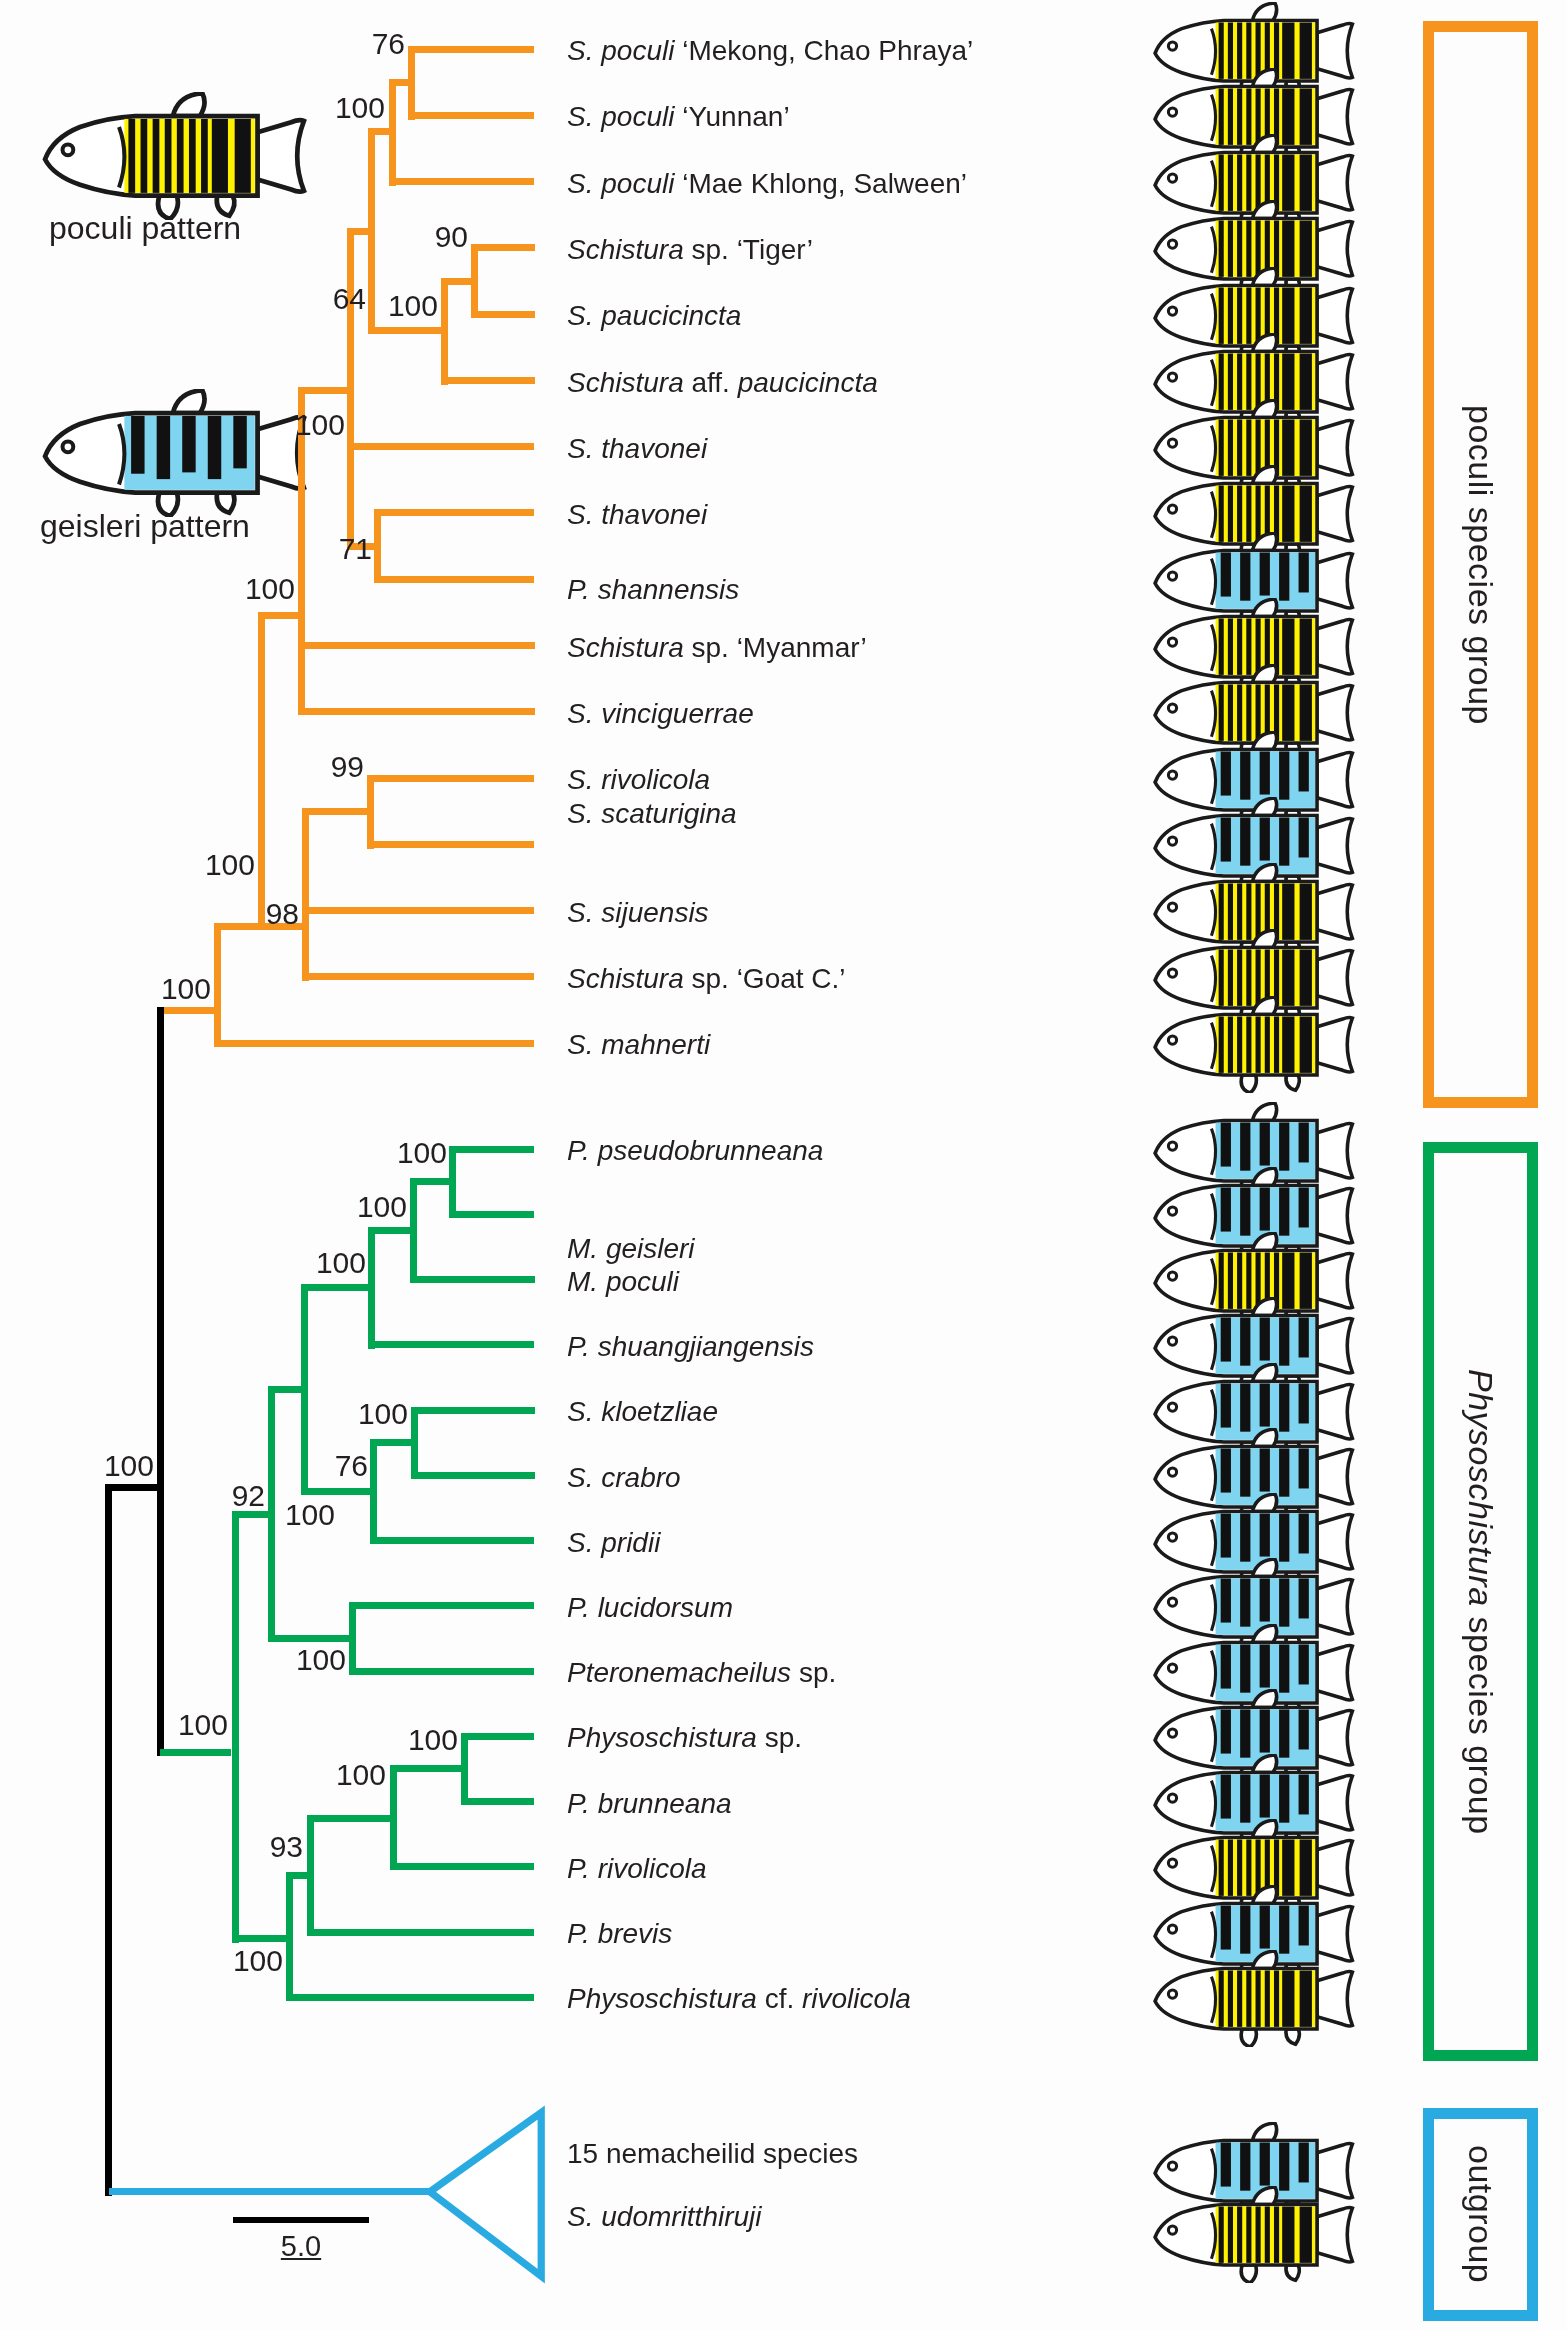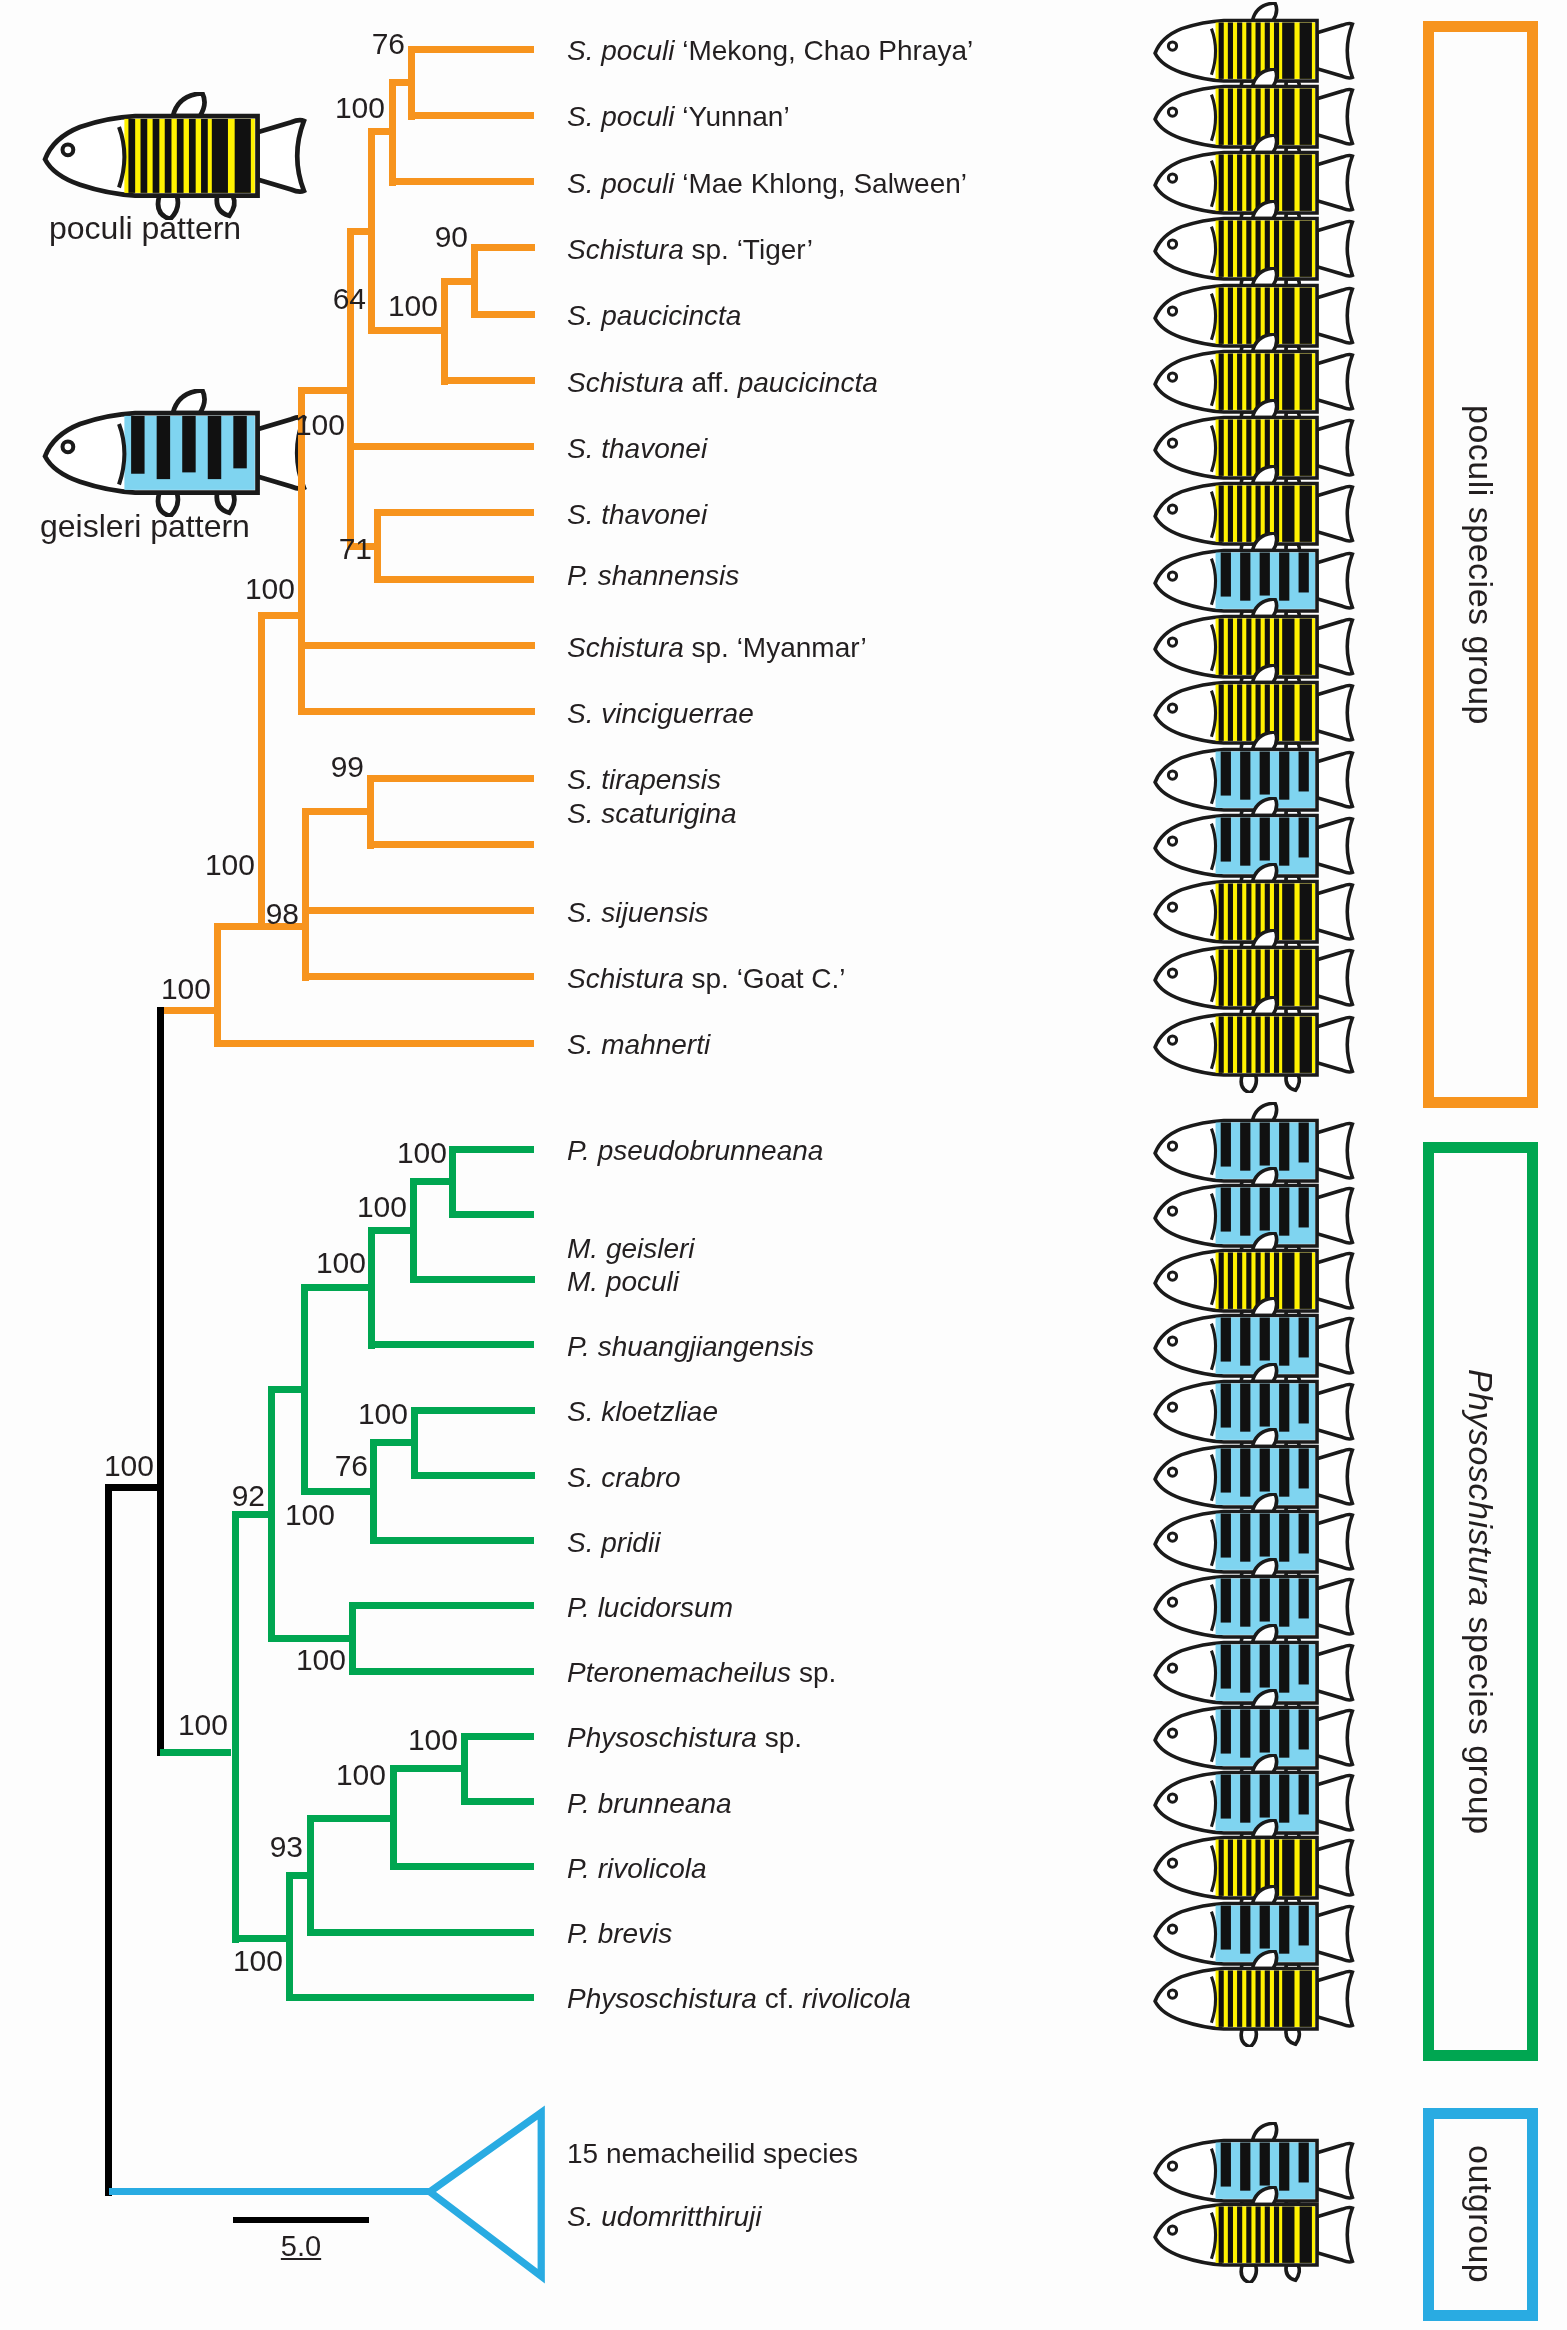--- a/index.html
+++ b/index.html
@@ -367,21 +367,21 @@
           <rect x="166" y="40" width="10" height="110" fill="#111"></rect>
           <rect x="184" y="40" width="10" height="110" fill="#111"></rect>
           <rect x="202" y="40" width="10" height="110" fill="#111"></rect>
           <rect x="220" y="40" width="10" height="110" fill="#111"></rect>
           <rect x="238" y="40" width="10" height="110" fill="#111"></rect>
           <rect x="254" y="40" width="24" height="110" fill="#111"></rect>
           <rect x="288" y="40" width="24" height="110" fill="#111"></rect>
     <path d="M116,52 Q132,95 116,142" fill="none" stroke="#1a1a1a" stroke-width="6"></path>
     <circle cx="40" cy="86" r="8" fill="#fff" stroke="#1a1a1a" stroke-width="6"></circle>
   </svg></div>
-      <div class="tip-label" style="top: 560px; text-align: center;"><i>P. shannensis</i></div>
+      <div class="tip-label" style="top: 574px; text-align: center;"><i>P. shannensis</i></div>
       <div class="fish" style="left: 1152px; top: 532px;"><svg width="205" viewBox="0 0 400 190" xmlns="http://www.w3.org/2000/svg">
     <path d="M196,36 Q204,4 240,2 Q248,18 236,36 Z" fill="#fff" stroke="#1a1a1a" stroke-width="7"></path>
     <path d="M176,154 Q168,182 192,189 Q208,174 202,154 Z" fill="#fff" stroke="#1a1a1a" stroke-width="7"></path>
     <path d="M262,154 Q258,178 280,184 Q292,168 285,154 Z" fill="#fff" stroke="#1a1a1a" stroke-width="7"></path>
     <path d="M322,60 L372,45 Q384,40 391,43 Q381,69 381,95 Q381,121 391,147 Q384,150 372,145 L322,130 Z" fill="#fff" stroke="#1a1a1a" stroke-width="7"></path>
     <path d="M6,100 Q18,68 58,52 Q100,38 140,36 L322,36 L322,154 L140,154 Q100,152 58,138 Q18,124 6,100 Z" fill="#fff" stroke="#1a1a1a" stroke-width="7"></path>
     <rect x="124" y="40" width="194" height="110" fill="#7FD4F0"></rect>
     <rect x="134" y="40" width="20" height="86" fill="#111"></rect>
           <rect x="172" y="40" width="20" height="94" fill="#111"></rect>
           <rect x="210" y="40" width="20" height="84" fill="#111"></rect>
@@ -423,21 +423,21 @@
           <rect x="166" y="40" width="10" height="110" fill="#111"></rect>
           <rect x="184" y="40" width="10" height="110" fill="#111"></rect>
           <rect x="202" y="40" width="10" height="110" fill="#111"></rect>
           <rect x="220" y="40" width="10" height="110" fill="#111"></rect>
           <rect x="238" y="40" width="10" height="110" fill="#111"></rect>
           <rect x="254" y="40" width="24" height="110" fill="#111"></rect>
           <rect x="288" y="40" width="24" height="110" fill="#111"></rect>
     <path d="M116,52 Q132,95 116,142" fill="none" stroke="#1a1a1a" stroke-width="6"></path>
     <circle cx="40" cy="86" r="8" fill="#fff" stroke="#1a1a1a" stroke-width="6"></circle>
   </svg></div>
-      <div class="tip-label" style="top: 764px;"><i>S. tirapensis</i></div>
+      <div class="tip-label" style="top: 764px;"><i>S. rivolicola</i></div>
       <div class="fish" style="left: 1152px; top: 731px;"><svg width="205" viewBox="0 0 400 190" xmlns="http://www.w3.org/2000/svg">
     <path d="M196,36 Q204,4 240,2 Q248,18 236,36 Z" fill="#fff" stroke="#1a1a1a" stroke-width="7"></path>
     <path d="M176,154 Q168,182 192,189 Q208,174 202,154 Z" fill="#fff" stroke="#1a1a1a" stroke-width="7"></path>
     <path d="M262,154 Q258,178 280,184 Q292,168 285,154 Z" fill="#fff" stroke="#1a1a1a" stroke-width="7"></path>
     <path d="M322,60 L372,45 Q384,40 391,43 Q381,69 381,95 Q381,121 391,147 Q384,150 372,145 L322,130 Z" fill="#fff" stroke="#1a1a1a" stroke-width="7"></path>
     <path d="M6,100 Q18,68 58,52 Q100,38 140,36 L322,36 L322,154 L140,154 Q100,152 58,138 Q18,124 6,100 Z" fill="#fff" stroke="#1a1a1a" stroke-width="7"></path>
     <rect x="124" y="40" width="194" height="110" fill="#7FD4F0"></rect>
     <rect x="134" y="40" width="20" height="86" fill="#111"></rect>
           <rect x="172" y="40" width="20" height="94" fill="#111"></rect>
           <rect x="210" y="40" width="20" height="84" fill="#111"></rect>

